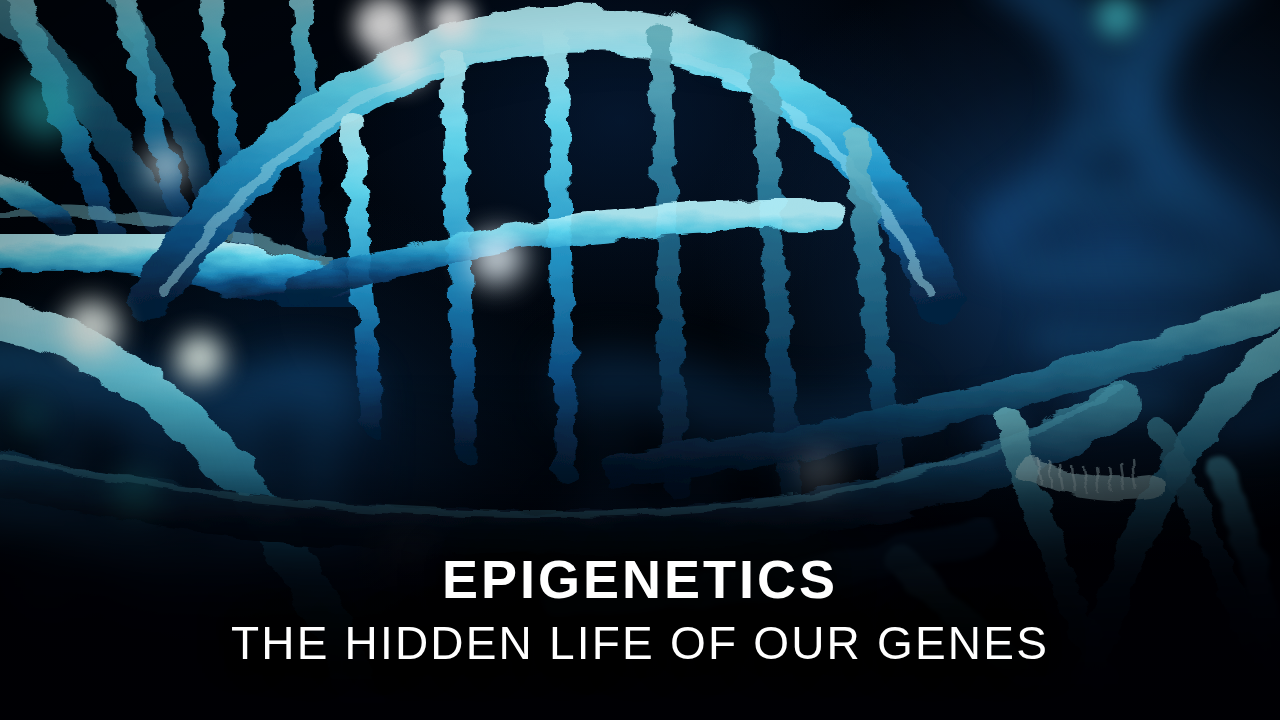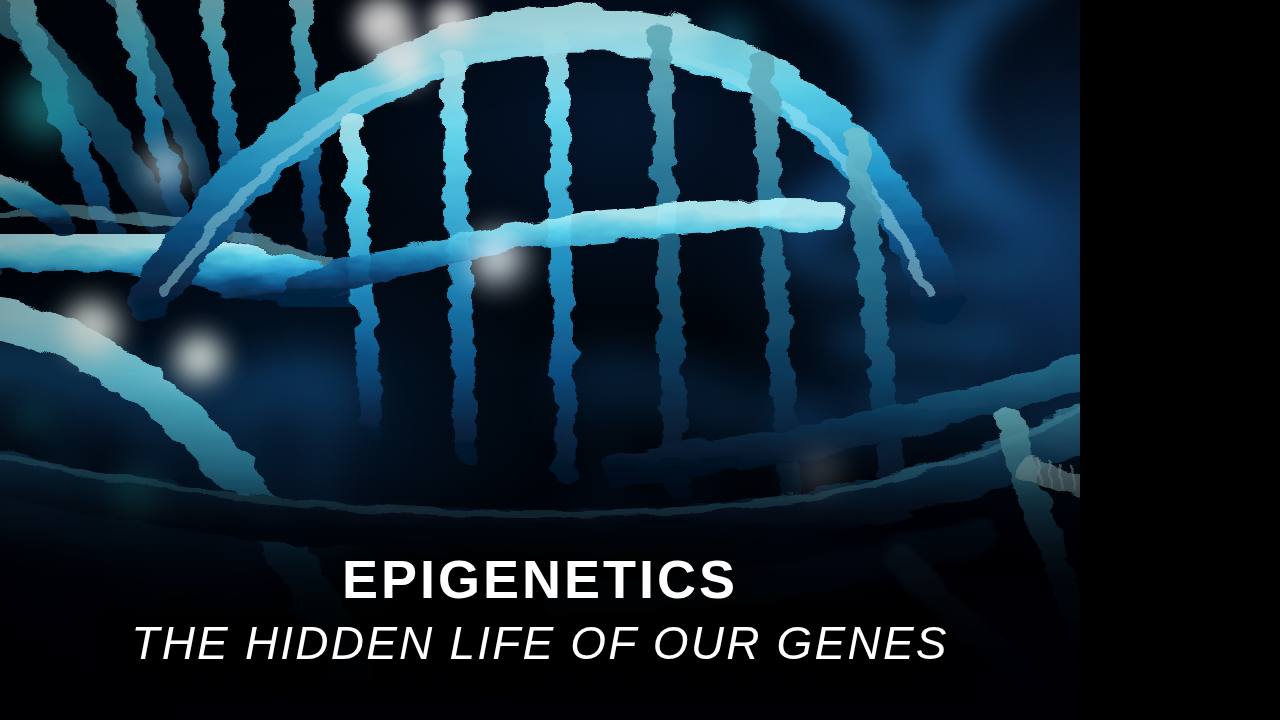--- a/index.html
+++ b/index.html
@@ -7,21 +7,21 @@
 
   html, body {
     width:1280px; height:720px;
     background:#000;
     overflow:hidden;
     font-family:"Liberation Sans", sans-serif;
   }
 
   #stage {
     position:relative;
-    width:1080px; height:720px;
+    width:1280px; height:720px;
     background:#000008;
     overflow:hidden;
   }
 
   
   .bg-wash {
     position:absolute; inset:0;
     background:
       radial-gradient(ellipse 560px 420px at 1120px 250px, rgba(20,70,125,.85) 0%, rgba(12,42,78,.45) 45%, rgba(0,0,10,0) 75%),
       radial-gradient(ellipse 460px 380px at 260px 480px, rgba(10,48,86,.75) 0%, rgba(6,28,54,.35) 50%, rgba(0,0,10,0) 78%),
@@ -319,16 +319,16 @@
       <div class="bokeh" style="left: 800px; top: 454px; width: 40px; height: 40px; background: radial-gradient(circle at 46% 42%, rgb(214, 226, 230) 0%, rgb(214, 226, 230) 52%, rgba(0, 0, 0, 0) 78%); filter: blur(16px); opacity: 0.5;"></div>
       <div class="bokeh" style="left: 388px; top: 532px; width: 48px; height: 48px; background: radial-gradient(circle at 46% 42%, rgb(127, 138, 146) 0%, rgb(127, 138, 146) 52%, rgba(0, 0, 0, 0) 78%); filter: blur(19px); opacity: 0.34;"></div>
       <div class="bokeh" style="left: 12px; top: 402px; width: 36px; height: 36px; background: radial-gradient(circle at 46% 42%, rgb(37, 168, 196) 0%, rgb(37, 168, 196) 52%, rgba(0, 0, 0, 0) 78%); filter: blur(15px); opacity: 0.45;"></div>
     </div>
 
   <div class="vignette"></div>
   <div class="bottom-fade"></div>
 
   <div id="title-block">
     <div id="main-title" style="color: rgb(255, 255, 255);">EPIGENETICS</div>
-    <div id="sub-title" style="color: rgb(255, 255, 255); font-style: italic;">THE HIDDEN LIFE OF OUR GENES</div>
+    <div id="sub-title" style="color: rgb(255, 255, 255);">THE HIDDEN LIFE OF OUR GENES</div>
   </div>
 
 </div>
 
 </body></html>

